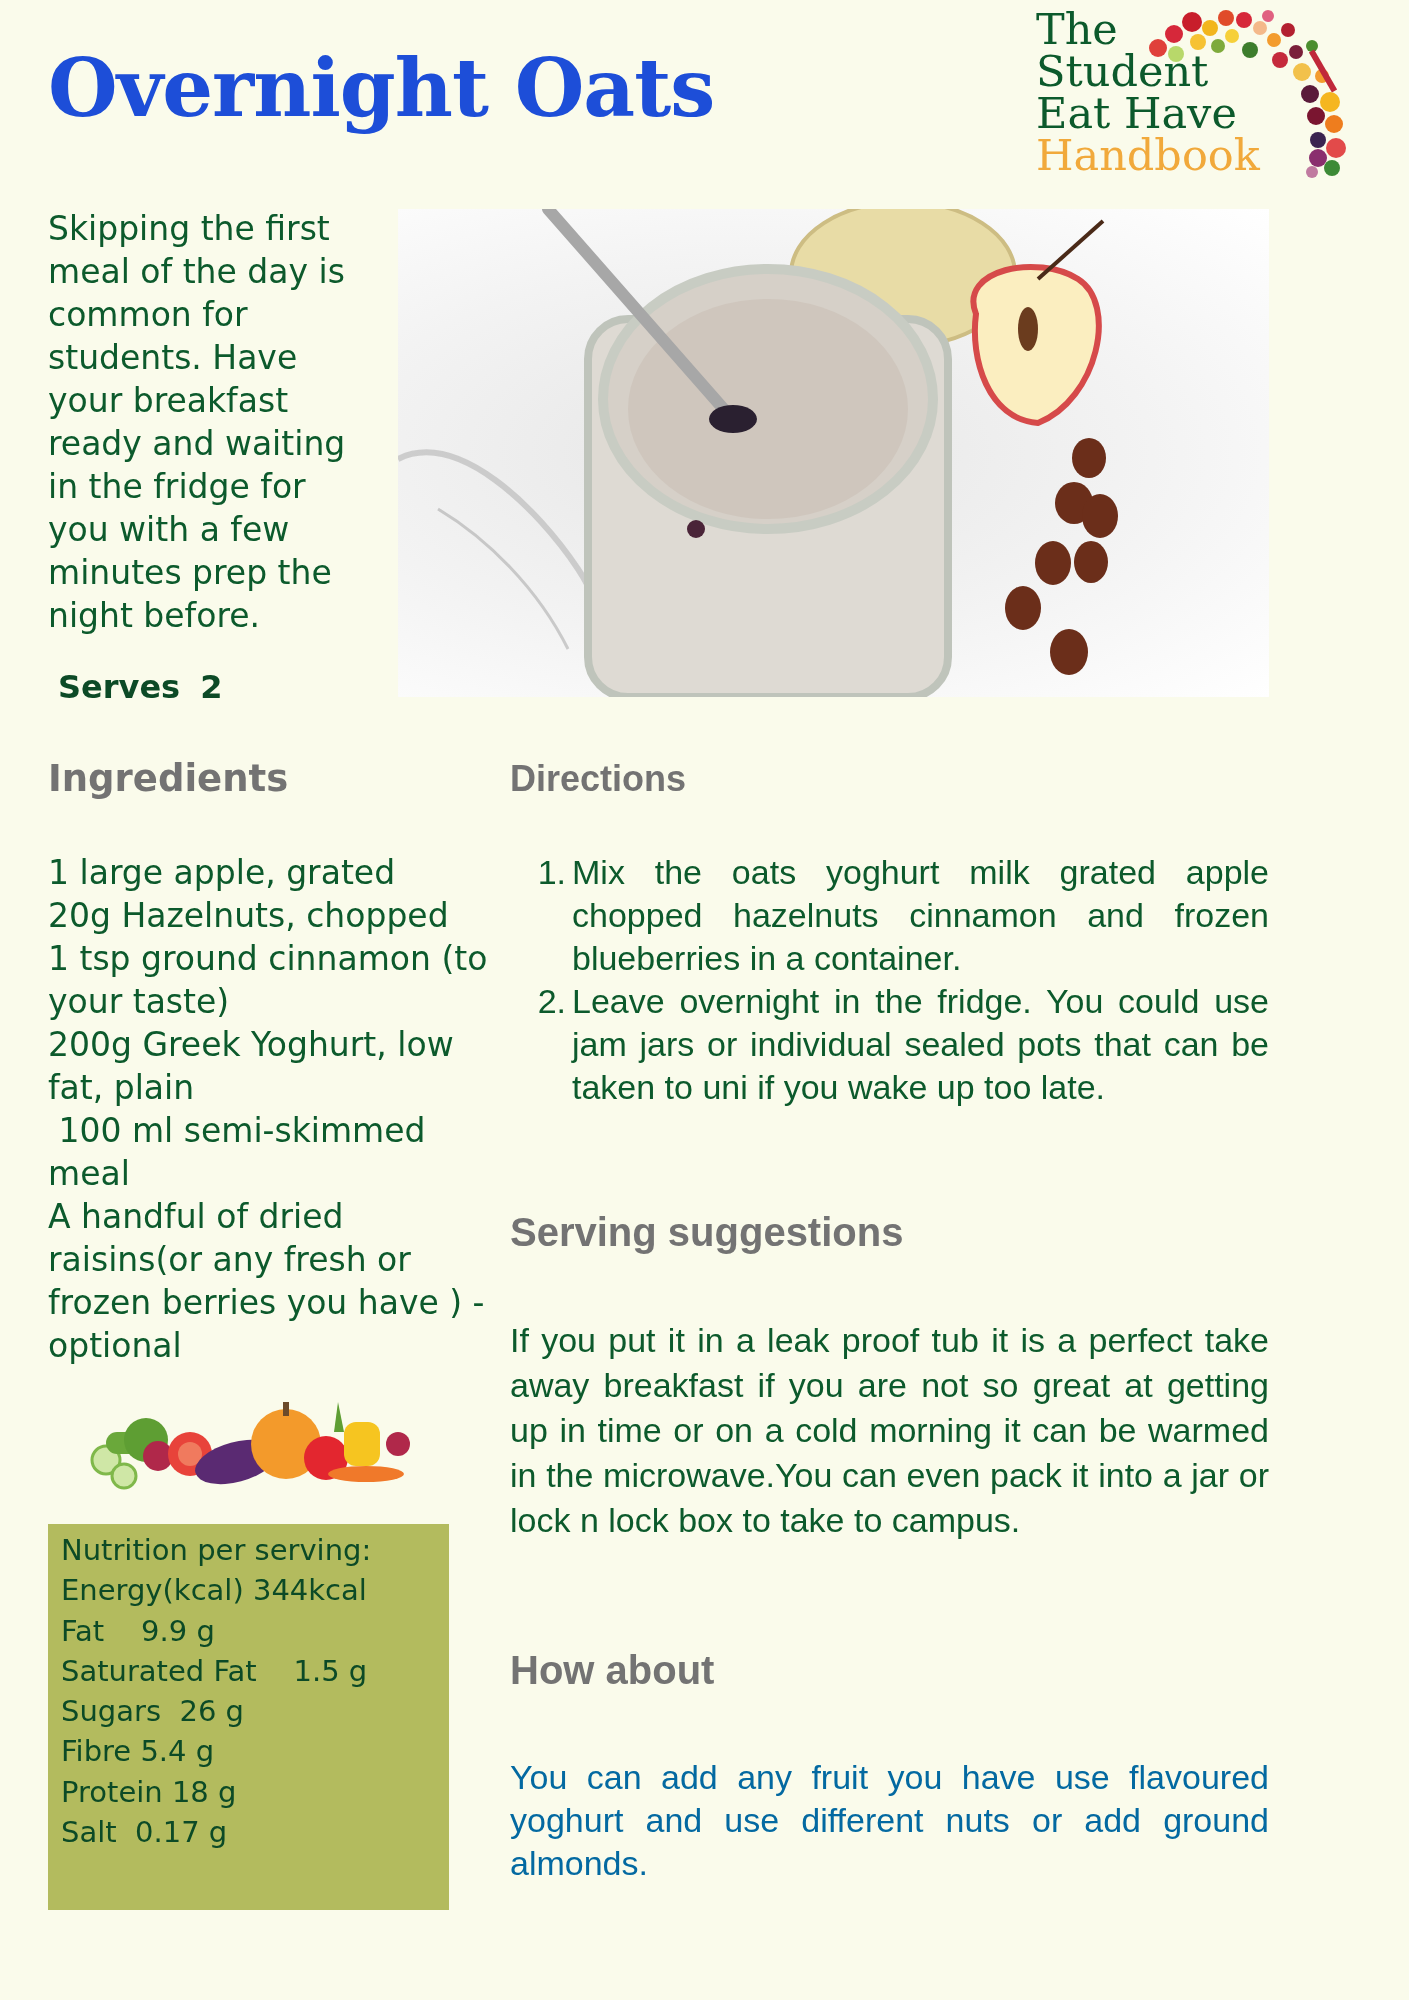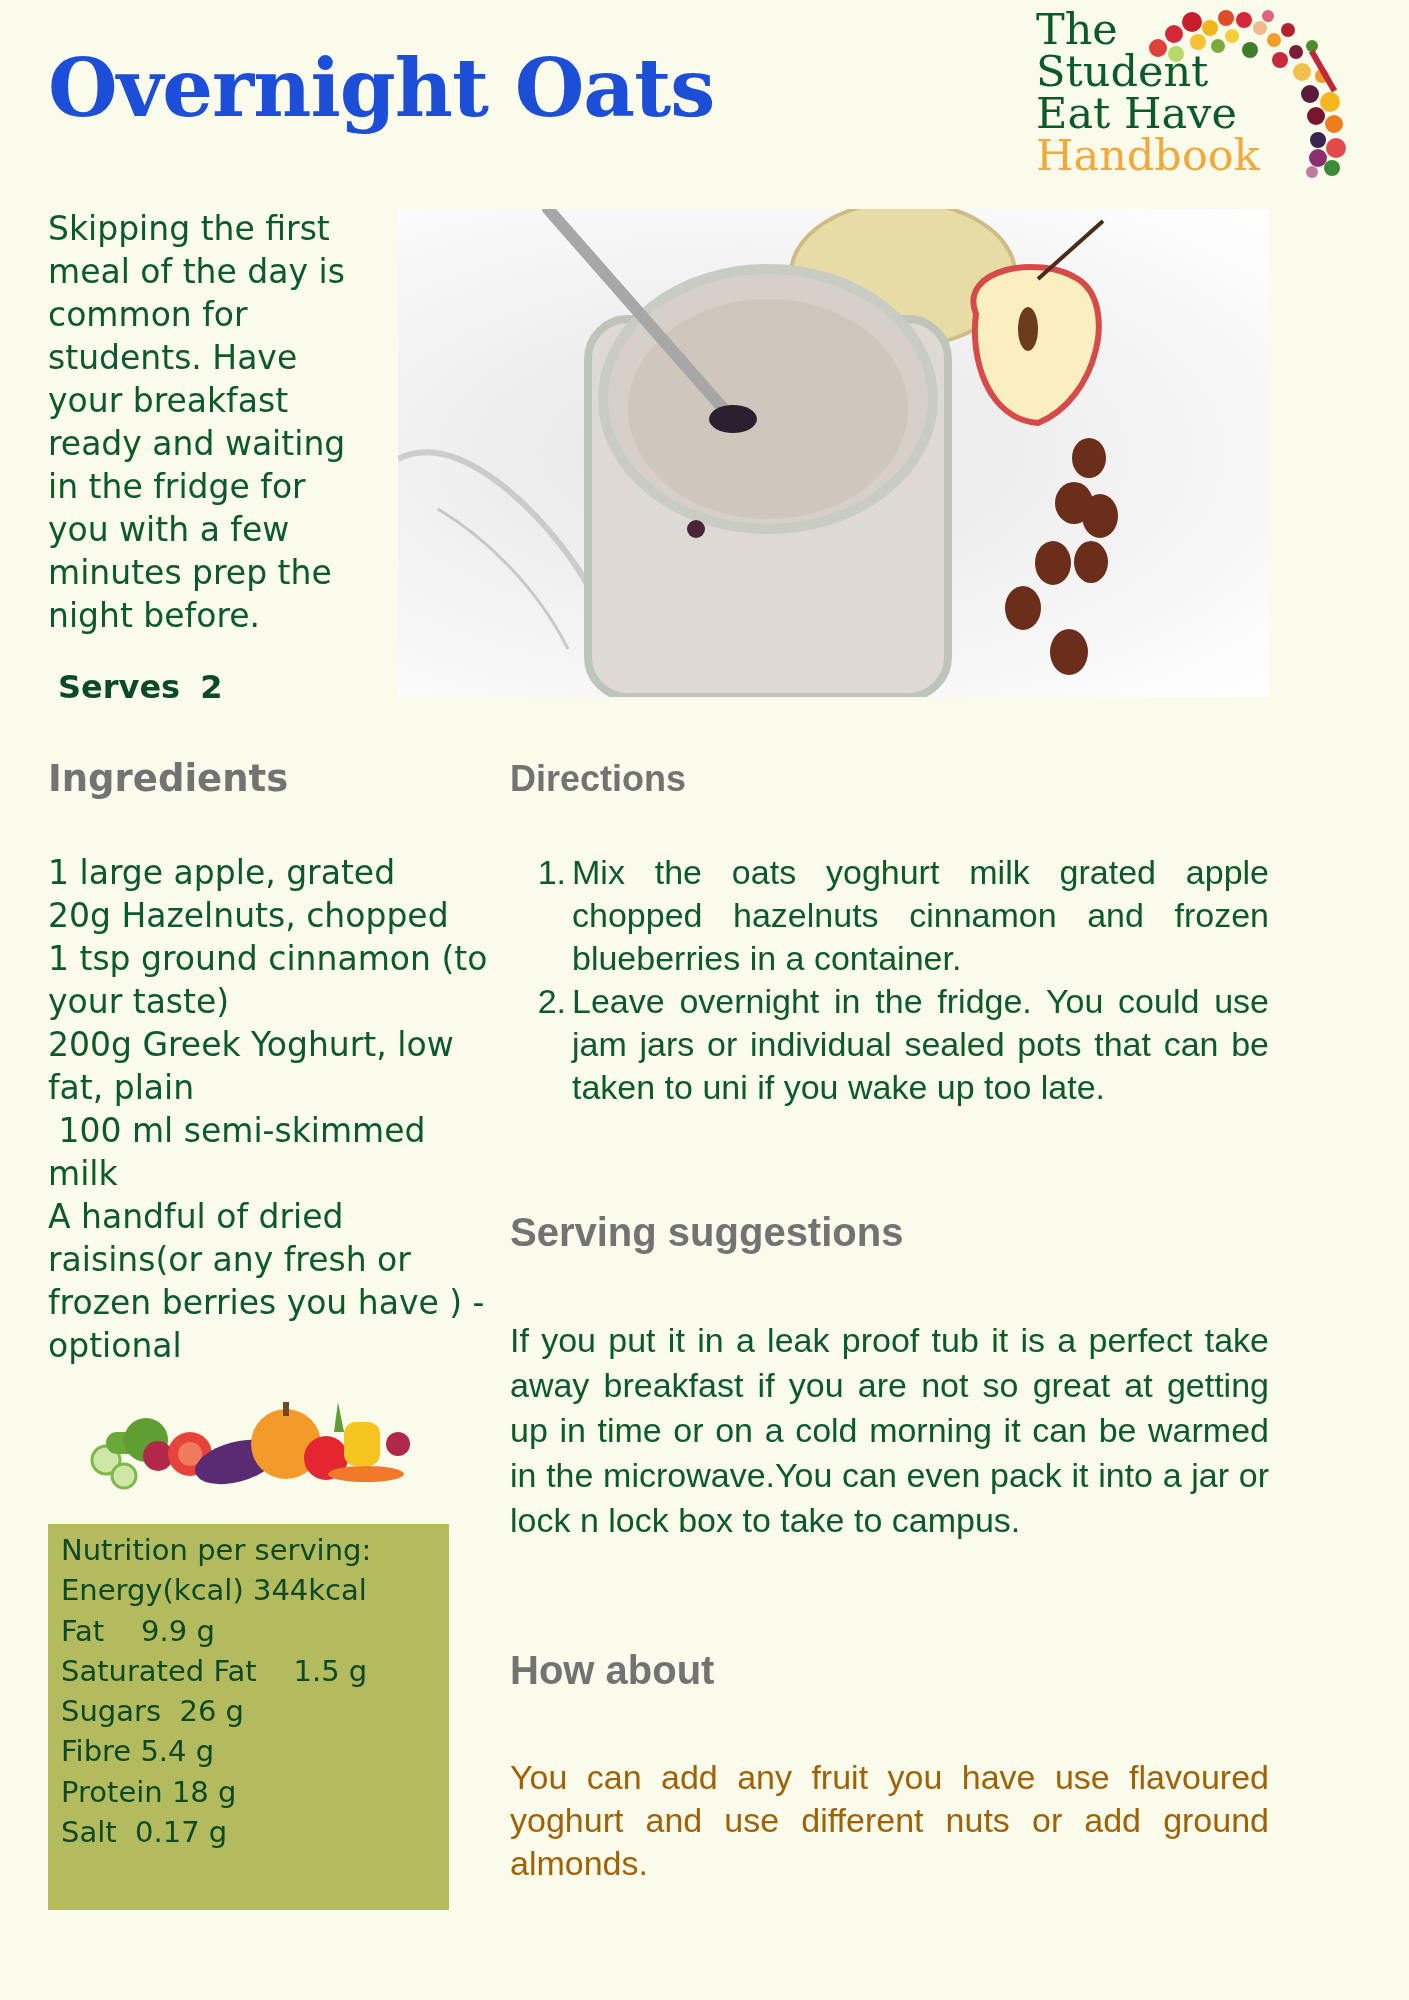--- a/index.html
+++ b/index.html
@@ -42,21 +42,21 @@
   .directions .num { width:56px; text-align:right; padding-right:6px; flex:none; }
   .directions .txt { flex:1; text-align:justify; }
   .serv-h { left:510px; top:1208px; font-family:"Liberation Sans", sans-serif; font-size:40px; }
   .serv-body {
     left:510px; top:1318px; width:759px; text-align:justify;
     font-family:"Liberation Sans", sans-serif; font-size:34px; line-height:45px; color:#0c5a2c;
   }
   .how-h { left:510px; top:1646px; font-family:"Liberation Sans", sans-serif; font-size:40px; }
   .how-body {
     left:510px; top:1756px; width:759px; text-align:justify;
-    font-family:"Liberation Sans", sans-serif; font-size:34px; line-height:43px; color:#a16207;
+    font-family:"Liberation Sans", sans-serif; font-size:34px; line-height:43px; color:#0369a1;
   }
   .veg { left:86px; top:1392px; width:345px; height:100px; }
   .nutrition {
     left:48px; top:1524px; width:401px; height:386px; background:#b3bb5e;
     box-sizing:border-box; padding:6px 0 0 13px; color:#0c4a26;
     font-size:29px; line-height:40.3px;
   }
   .nutrition .row { white-space:pre; }
 </style>
 </head>
@@ -139,21 +139,21 @@
 </div>
 
 <h2 class="abs h2 ing-h">Ingredients</h2>
 <h2 class="abs h2 dir-h">Directions</h2>
 
 <ul class="abs ingredients">
   <li>1 large apple, grated</li>
   <li>20g Hazelnuts, chopped</li>
   <li>1 tsp ground cinnamon (to your taste)</li>
   <li>200g Greek Yoghurt, low fat, plain</li>
-  <li style="white-space:pre-wrap"> 100 ml semi-skimmed milk</li>
+  <li style="white-space:pre-wrap"> 100 ml semi-skimmed meal</li>
   <li>A handful of dried raisins(or any fresh or frozen berries you have ) - optional</li>
 </ul>
 
 <ol class="abs directions">
   <li>
     <span class="num">1.</span>
     <span class="txt">Mix the oats yoghurt milk grated apple chopped hazelnuts cinnamon and frozen blueberries in a container.</span>
   </li>
   <li>
     <span class="num">2.</span>

